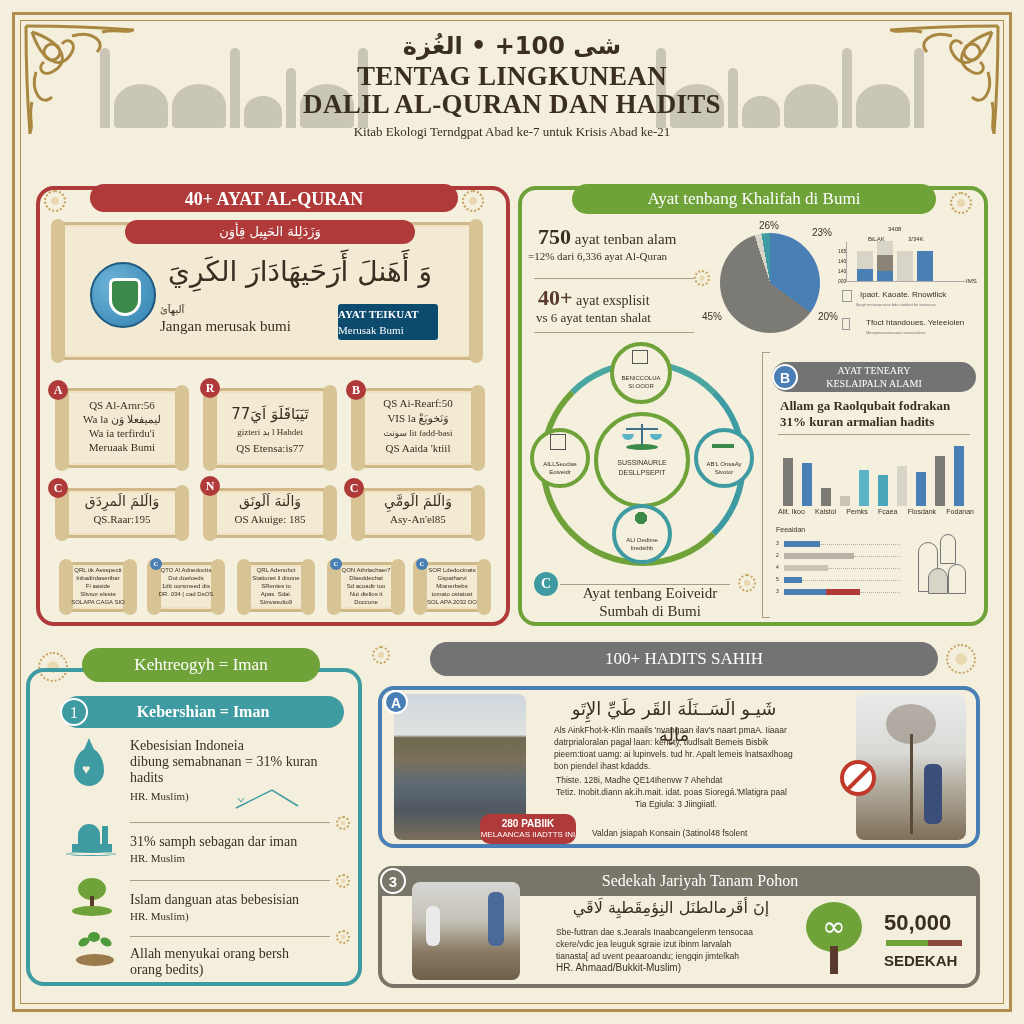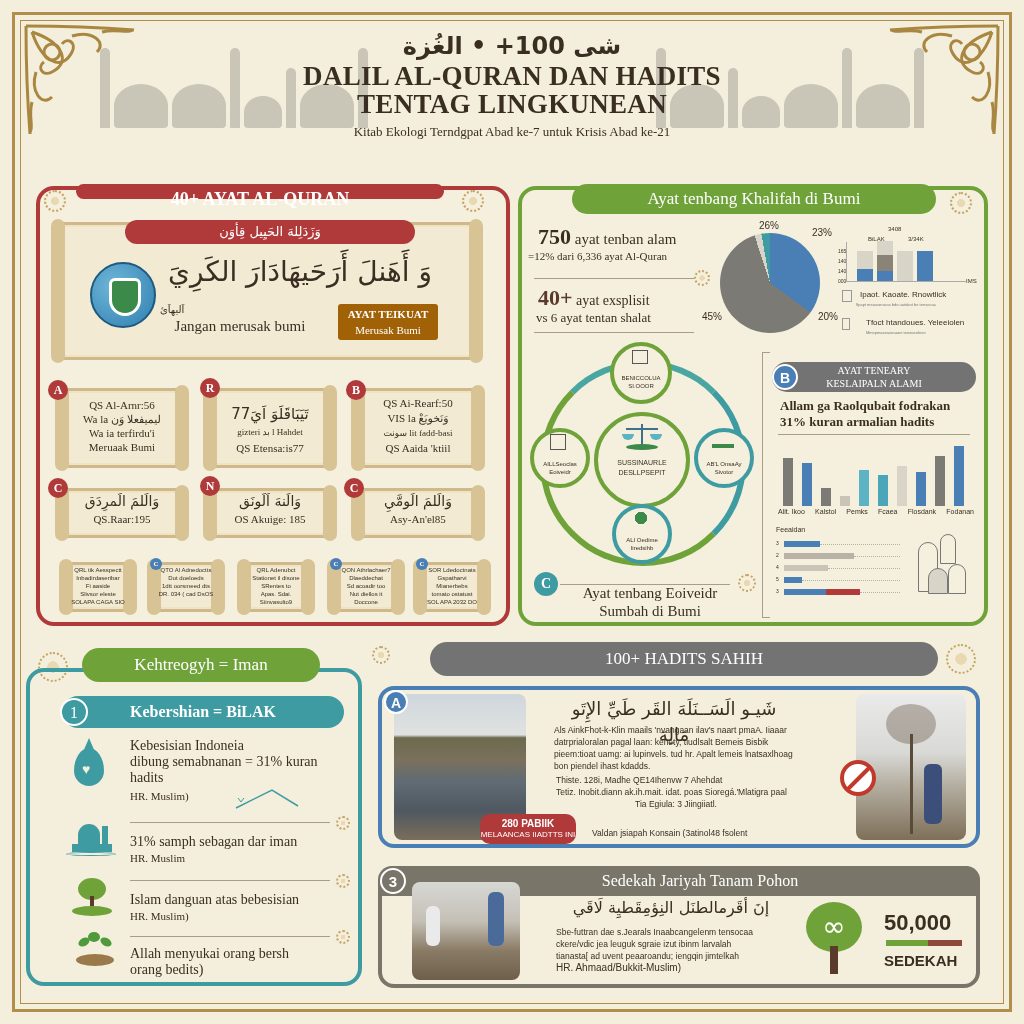--- a/index.html
+++ b/index.html
@@ -105,39 +105,39 @@
     <div class="minaret" style="height:60px"></div>
     <div class="dome s"></div>
     <div class="dome"></div>
     <div class="minaret"></div>
     <div class="dome"></div>
     <div class="minaret"></div>
 </div>
 
 <div class="header">
   <div class="ar2">شى 100+ • الغُزة</div>
+  <div class="t1">TENTAG LINGKUNEAN</div>
   <div class="t1">DALIL AL-QURAN DAN HADITS</div>
-  <div class="t1">TENTAG LINGKUNEAN</div>
   <div class="sub">Kitab Ekologi Terndgpat Abad ke-7 untuk Krisis Abad ke-21</div>
 </div>
 
 <div class="panel p-quran"></div>
-<div class="pill pill-red" style="left:76px;top:184px;width:368px;height:15px;font-size:18px;line-height:30px">40+ AYAT AL-QURAN</div>
+<div class="pill pill-red" style="left:90px;top:184px;width:368px;height:28px;font-size:18px;line-height:30px">40+ AYAT AL-QURAN</div>
 <div class="ornament" style="left:44px;top:190px"></div>
 <div class="ornament" style="left:462px;top:190px"></div>
 
 <div class="scroll" style="left:58px;top:222px;width:418px;height:138px"></div>
 <div class="pill pill-red small-ar" style="left:125px;top:220px;width:290px;height:24px;font-size:13px;line-height:24px;font-weight:normal">وَزَدَلِلهَ الحَيِيل قِأوَن</div>
 <div class="txt small-ar" style="left:150px;top:252px;width:300px;font-size:28px;line-height:40px">وَ أَهَنلَ أَرَحَيهَادَارَ الكَرِيَ</div>
 <div style="position:absolute;left:90px;top:262px;width:66px;height:66px;border-radius:50%;background:radial-gradient(circle at 35% 35%,#6fb6d8,#2f7fb0);border:2px solid #1e5a80">
   <div style="position:absolute;left:17px;top:14px;width:32px;height:38px;background:#3c8a4a;border:3px solid #fff;border-radius:6px 6px 16px 16px"></div>
 </div>
 <div class="txt small-ar" style="left:160px;top:304px;width:40px;font-size:10px;text-align:left">اَليهاَئ</div>
-<div class="txt" style="left:160px;top:318px;width:160px;font-size:15px;text-align:center">Jangan merusak bumi</div>
-<div style="position:absolute;left:338px;top:304px;width:100px;height:36px;background:#a16207;border-radius:3px;color:#fff;text-align:center;font-size:11px;line-height:16px;padding-top:2px">
+<div class="txt" style="left:160px;top:318px;width:160px;font-size:15px;text-align:left">Jangan merusak bumi</div>
+<div style="position:absolute;left:338px;top:304px;width:100px;height:36px;background:#0c4a6e;border-radius:3px;color:#fff;text-align:left;font-size:11px;line-height:16px;padding-top:2px">
   <div style="font-weight:bold">AYAT TEIKUAT</div>
   <div>Merusak Bumi</div>
 </div>
 
 <div class="scroll" style="left:62px;top:388px;width:120px;height:80px"></div>
 <div class="badge" style="left:48px;top:380px">A</div>
 <div class="txt" style="left:62px;top:398px;width:120px;font-size:11px;line-height:14px">
   <div>QS Al-Arnr:56</div>
   <div>Wa la ليميفعلا وَن</div>
   <div>Wa ia terfirdu'i</div>
@@ -383,21 +383,21 @@
   <div style="position:absolute;left:0;top:8px;width:20px;height:50px;border:1px solid #777;border-radius:10px 10px 0 0"></div>
   <div style="position:absolute;left:22px;top:0;width:16px;height:30px;border:1px solid #777;border-radius:8px 8px 0 0"></div>
   <div style="position:absolute;left:10px;top:34px;width:20px;height:26px;border:1px solid #777;border-radius:10px 10px 0 0;background:#d8d4c8"></div>
   <div style="position:absolute;left:30px;top:30px;width:18px;height:30px;border:1px solid #777;border-radius:9px 9px 0 0"></div>
 </div>
 
 <div class="ornament" style="left:38px;top:652px;width:30px;height:30px"></div>
 <div class="ornament" style="left:372px;top:646px;width:18px;height:18px"></div>
 <div class="p-clean"></div>
 <div class="pill pill-green" style="left:82px;top:648px;width:238px;height:34px;font-size:17px;line-height:34px;font-weight:normal">Kehtreogyh = Iman</div>
-<div class="pill pill-teal" style="left:62px;top:696px;width:282px;height:32px;font-size:16px;line-height:32px">Kebershian = BiLAK</div>
+<div class="pill pill-teal" style="left:62px;top:696px;width:282px;height:32px;font-size:16px;line-height:32px">Kebershian = Iman</div>
 <div class="badge" style="left:60px;top:698px;width:28px;height:28px;line-height:26px;background:#3f9ba2;border:2px solid #fff;font-size:16px;font-weight:normal">1</div>
 
 <div style="position:absolute;left:72px;top:738px;width:34px;height:50px">
   <div style="position:absolute;left:2px;top:10px;width:30px;height:38px;background:#3f9ba2;border-radius:50% 50% 50% 50% / 60% 60% 40% 40%"></div>
   <div style="position:absolute;left:11px;top:0;width:0;height:0;border-left:6px solid transparent;border-right:6px solid transparent;border-bottom:14px solid #3f9ba2"></div>
   <div style="position:absolute;left:10px;top:24px;font-size:14px;color:#f5f0de">♥</div>
 </div>
 <div style="position:absolute;left:130px;top:738px;font-size:14px;line-height:16px">
   <div>Kebesisian Indoneia</div>
   <div>dibung semabnanan = 31% kuran</div>

